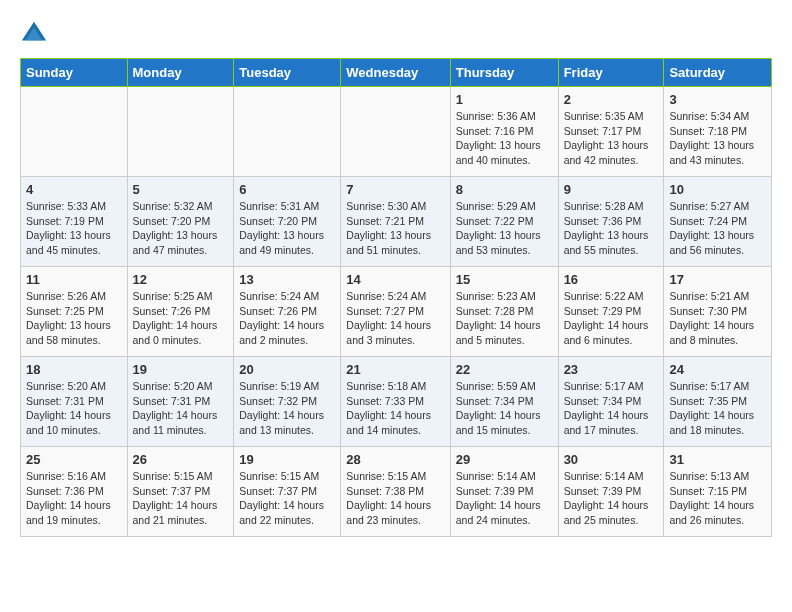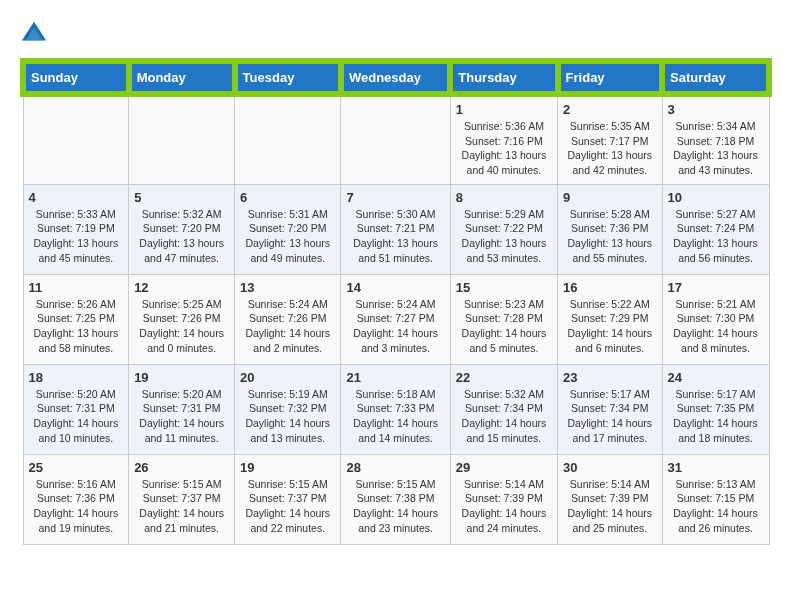--- a/index.html
+++ b/index.html
@@ -60,21 +60,21 @@
     }
     thead tr {
       background-color: #2176c7;
       color: white;
     }
     thead th {
       padding: 6px 5px;
       text-align: left;
       font-size: 13px;
       font-weight: 600;
-      border: 6px solid #84cc16;
+      border: 1px solid #84cc16;
     }
     tbody tr {
       vertical-align: top;
     }
     tbody td {
       border: 1px solid #ccc;
       padding: 5px 5px;
       vertical-align: top;
       height: 90px;
       width: 113px;
@@ -89,21 +89,20 @@
       font-weight: bold;
       font-size: 13px;
       color: #333;
       display: block;
       margin-bottom: 2px;
     }
     .day-info {
       font-size: 10.5px;
       color: #333;
       line-height: 1.4;
-      text-align: center;
     }
   </style>
 </head>
 <body>
 
 <div class="header">
   <div class="logo">
     <svg class="logo-icon" viewBox="0 0 30 30">
       <polygon points="15,2 28,22 2,22" fill="#1a6fad"></polygon>
       <polygon points="15,8 24,22 6,22" fill="#4a9fd4" opacity="0.6"></polygon>
@@ -285,21 +284,21 @@
         </td>
         <td>
           <span class="day-number">21</span>
           <div class="day-info">Sunrise: 5:18 AM
 Sunset: 7:33 PM
 Daylight: 14 hours
 and 14 minutes.</div>
         </td>
         <td>
           <span class="day-number">22</span>
-          <div class="day-info">Sunrise: 5:32 AM
+          <div class="day-info">Sunrise: 5:59 AM
 Sunset: 7:34 PM
 Daylight: 14 hours
 and 15 minutes.</div>
         </td>
         <td>
           <span class="day-number">23</span>
           <div class="day-info">Sunrise: 5:17 AM
 Sunset: 7:34 PM
 Daylight: 14 hours
 and 17 minutes.</div>

